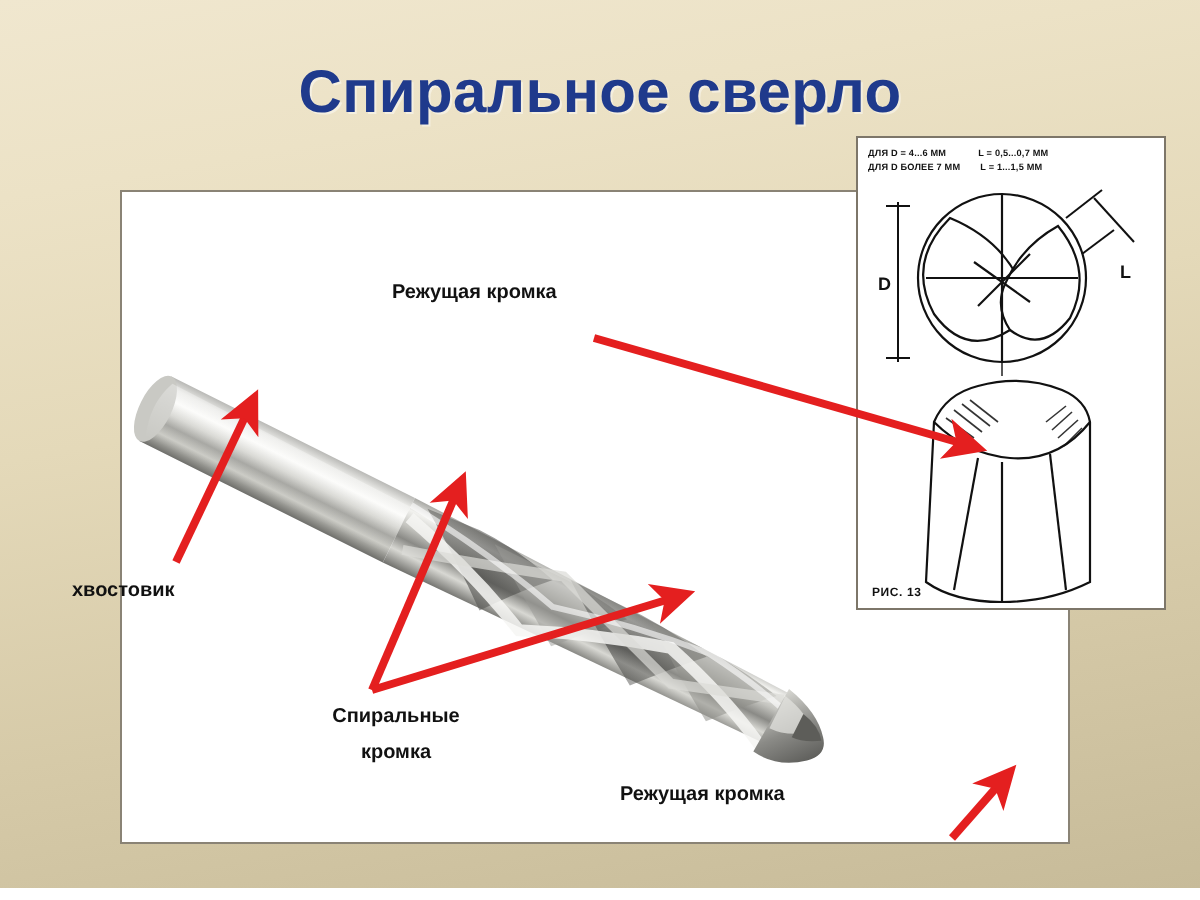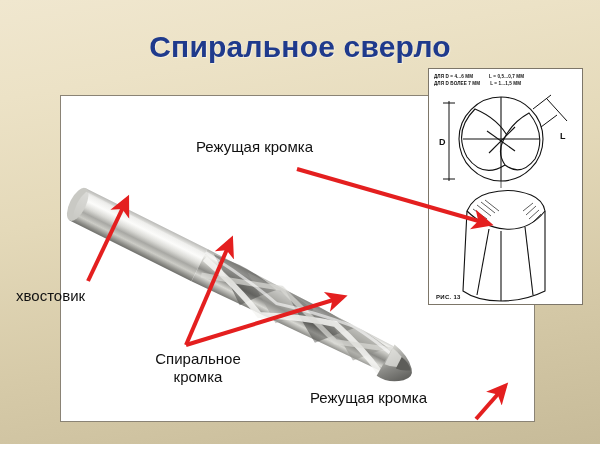--- a/index.html
+++ b/index.html
@@ -109,29 +109,30 @@
     left: 131px;
     top: 62px;
     font-size: 9px;
     font-weight: bold;
     color: #111;
   }
 
   
   .label {
     position: absolute;
-    font-size: 15px;
+    font-size: 10px;
     color: #111;
     white-space: nowrap;
     line-height: 18px;
+    font-weight: bold;
   }
   .label.centered { text-align: center; white-space: normal; }
 
   .lbl-cut-top   { left: 196px; top: 138px; }
-  .lbl-shank     { left: 16px;  top: 287px; }
+  .lbl-shank     { left: 36px;  top: 287px; }
   .lbl-flutes    { left: 137px; top: 350px; width: 122px; }
   .lbl-cut-bot   { left: 310px; top: 389px; }
 
   
   .overlay {
     position: absolute;
     left: 0; top: 0;
     width: 600px;
     height: 450px;
     pointer-events: none;
@@ -267,21 +268,21 @@
     </svg>
 
     <div class="inset-fig">РИС. 13</div>
   </div>
 
   <div class="label lbl-cut-top">Режущая кромка</div>
 
   <div class="label lbl-shank">хвостовик</div>
 
   <div class="label lbl-flutes centered">
-    <div>Спиральное</div>
+    <div>Спиральные</div>
     <div>кромка</div>
   </div>
 
   <div class="label lbl-cut-bot">Режущая кромка</div>
 
   <svg class="overlay" viewBox="0 0 600 450">
     <defs>
       <marker id="ah" markerWidth="6" markerHeight="6" refX="4.2" refY="3" orient="auto" markerUnits="strokeWidth">
         <path d="M 0 0.4 L 5.4 3 L 0 5.6 L 1.4 3 Z" fill="#e41f1f"></path>
       </marker>

